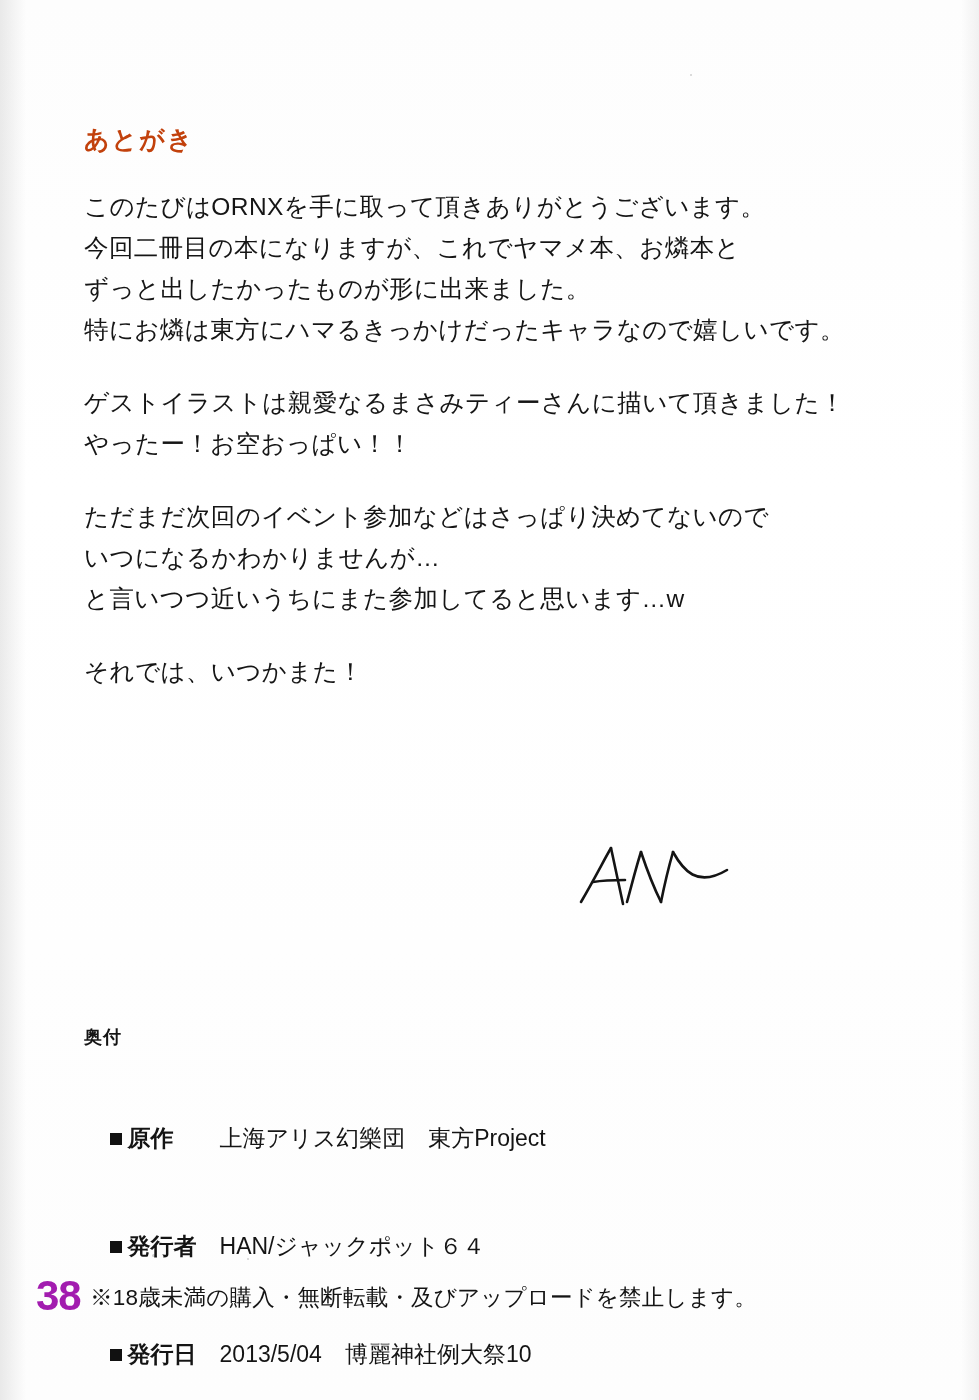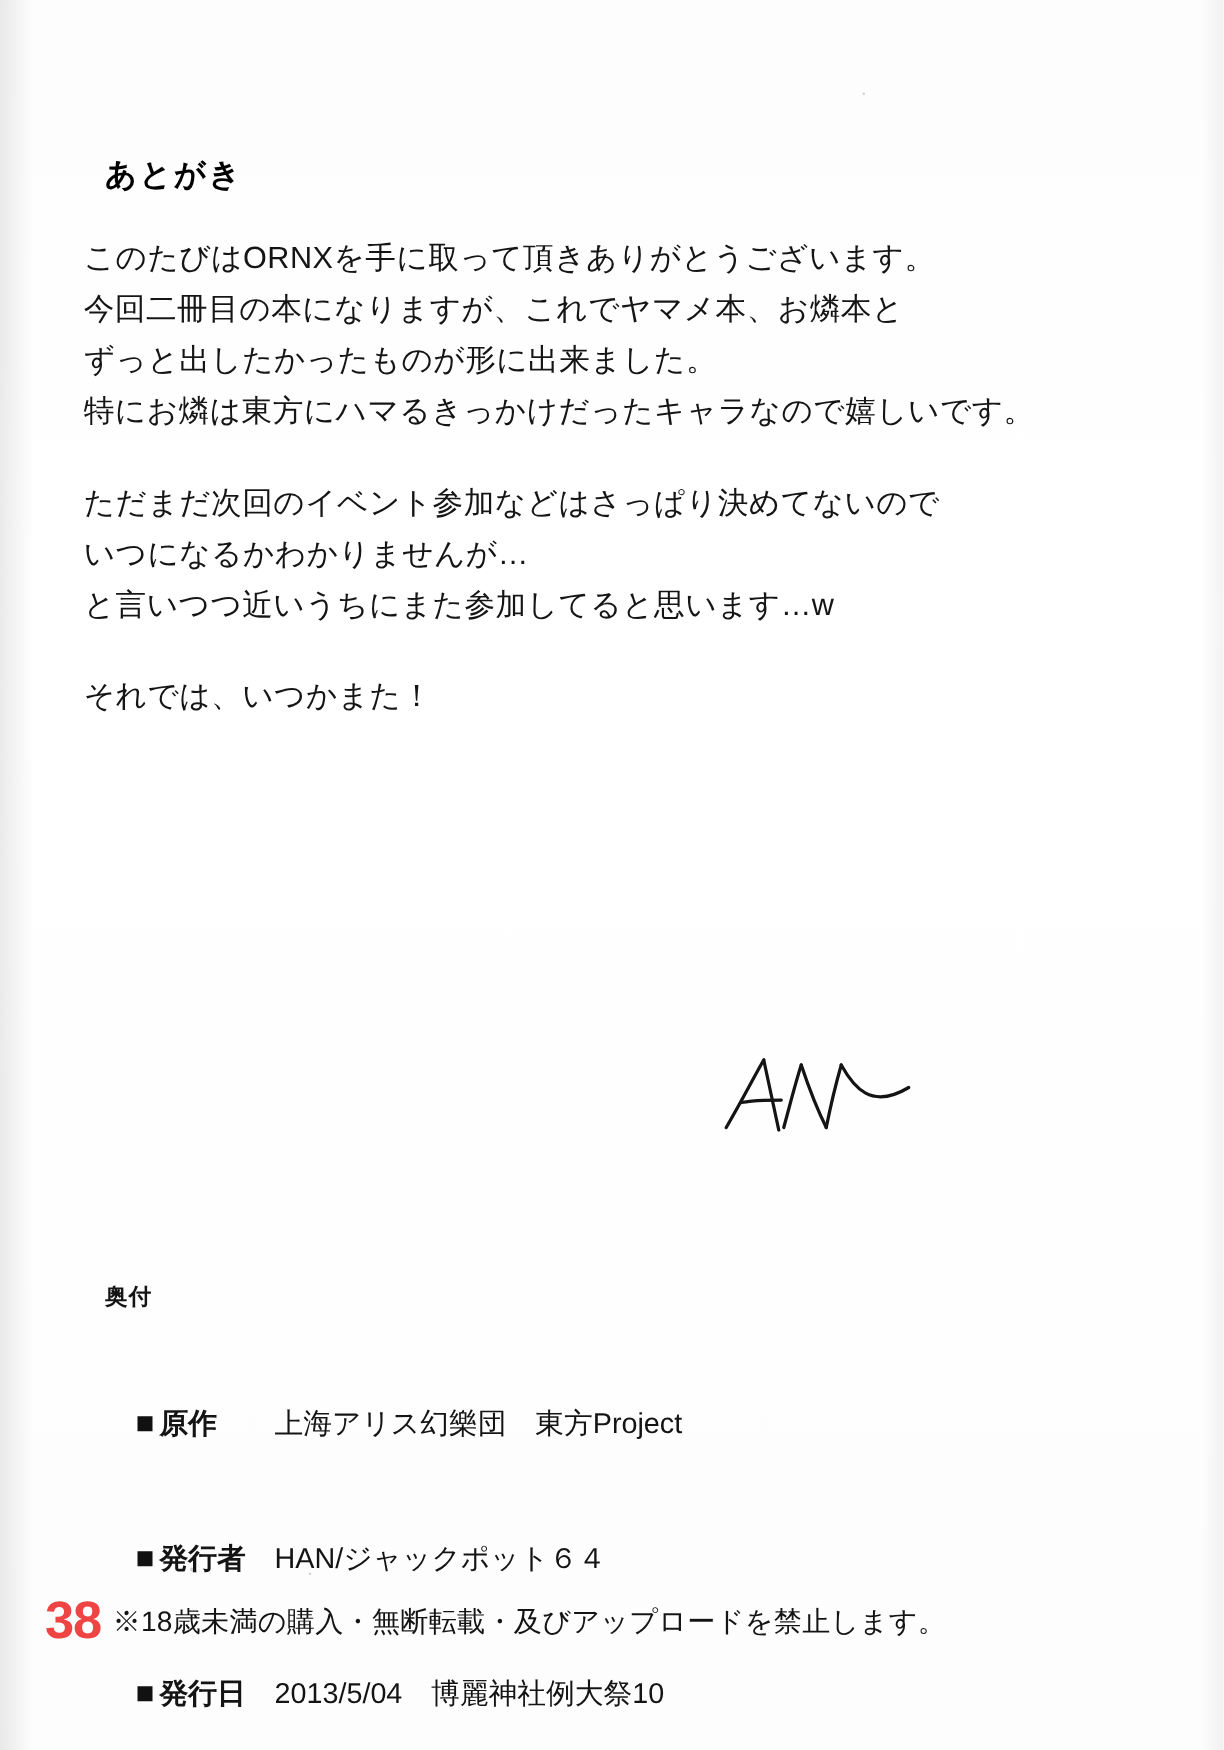--- a/index.html
+++ b/index.html
@@ -40,26 +40,26 @@
     background: linear-gradient(270deg, rgba(190,190,190,0.20), rgba(255,255,255,0));
     pointer-events: none;
   }
 
   .afterword-heading {
     position: absolute;
     left: 84px;
     top: 106px;
     font-size: 25px;
     letter-spacing: 2px;
-    color: #000000;
+    color: #c2410c;
   }
 
   .afterword-body {
     position: absolute;
-    left: 67px;
+    left: 84px;
     top: 186px;
     width: 830px;
     font-size: 24.5px;
     line-height: 41px;
     color: #151515;
     letter-spacing: 0.4px;
   }
   .afterword-body p {
     margin: 0 0 32px 0;
   }
@@ -113,21 +113,21 @@
     min-width: 92px;
     font-weight: bold;
   }
 
   .page-number {
     position: absolute;
     left: 36px;
     top: 1272px;
     font-size: 42px;
     font-weight: bold;
-    color: #ef4444;
+    color: #a21caf;
     letter-spacing: -1px;
   }
 
   .notice {
     position: absolute;
     left: 90px;
     top: 1282px;
     font-size: 22.5px;
     color: #141414;
     letter-spacing: 0.2px;
@@ -151,20 +151,22 @@
 <div class="speck" style="left:247px; top:1258px; width:2px; height:2px;"></div>
 <div class="speck" style="left:690px; top:74px; width:2px; height:2px;"></div>
 
 <h1 class="afterword-heading">あとがき</h1>
 
 <div class="afterword-body">
   <p style="white-space: pre-line;">このたびはORNXを手に取って頂きありがとうございます。
 今回二冊目の本になりますが、これでヤマメ本、お燐本と
 ずっと出したかったものが形に出来ました。
 特にお燐は東方にハマるきっかけだったキャラなので嬉しいです。</p>
+  <p style="white-space: pre-line;">ゲストイラストは親愛なるまさみティーさんに描いて頂きました！
+やったー！お空おっぱい！！</p>
   <p style="white-space: pre-line;">ただまだ次回のイベント参加などはさっぱり決めてないので
 いつになるかわかりませんが…
 と言いつつ近いうちにまた参加してると思います…w</p>
   <p style="white-space: pre-line;">それでは、いつかまた！</p>
 </div>
 
 <div class="signature">
   <svg viewBox="0 0 160 80" width="160" height="80" aria-hidden="true">
     <g fill="none" stroke="#141414" stroke-width="2.6" stroke-linecap="round" stroke-linejoin="round">
       <path d="M6 62 C 20 38, 30 18, 36 8"></path>

